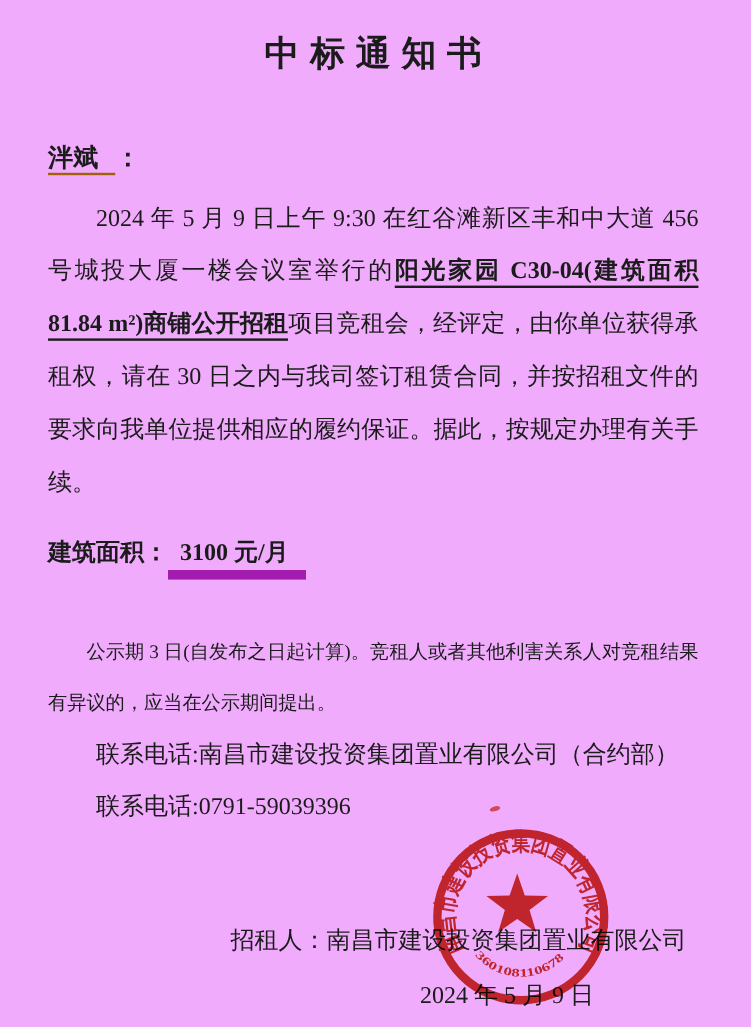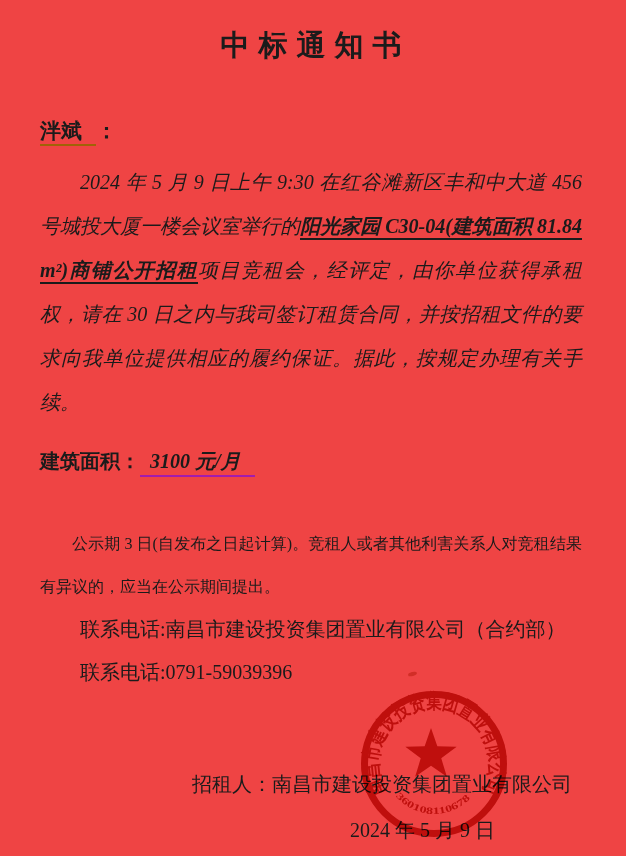--- a/index.html
+++ b/index.html
@@ -1,21 +1,21 @@
 <!DOCTYPE html>
 <html><head>
 <meta charset="utf-8">
 <style>
   html,body{margin:0;padding:0;background:#ffffff;}
   .page{
     position:relative;
     width:626px;height:856px;
     box-sizing:border-box;
     padding:0 44px 0 40px;
-    background:#ef4444;
+    background:#f0abfc;
     color:#1b1b1b;
     font-family:"Liberation Serif","DejaVu Serif",serif;
     overflow:hidden;
   }
   .title{
     margin:26px 0 0;
     text-align:center;
     font-size:29px;
     font-weight:700;
     letter-spacing:9px;
@@ -31,37 +31,35 @@
   .addressee .name{
     border-bottom:2px solid #a16207;
     padding:0 14px 1px 0;
   }
   .p1{
     margin:14px 0 0;
     font-size:20px;
     line-height:44px;
     text-align:justify;
     text-indent:2em;
-    font-style:italic;
   }
   .em-underline{
     font-weight:700;
     border-bottom:2px solid #1b1b1b;
     padding-bottom:1px;
   }
   .result{
     margin-top:22px;
     font-size:20px;
     font-weight:700;
     line-height:30px;
   }
   .result .value{
-    border-bottom:2px solid #a21caf;
+    border-bottom:8px solid #a21caf;
     padding:0 14px 3px 10px;
-    font-style:italic;
   }
   .p2{
     margin:46px 0 0;
     font-size:16px;
     line-height:43px;
     text-align:justify;
     text-indent:2em;
   }
   .contact-line{
     margin:0;

